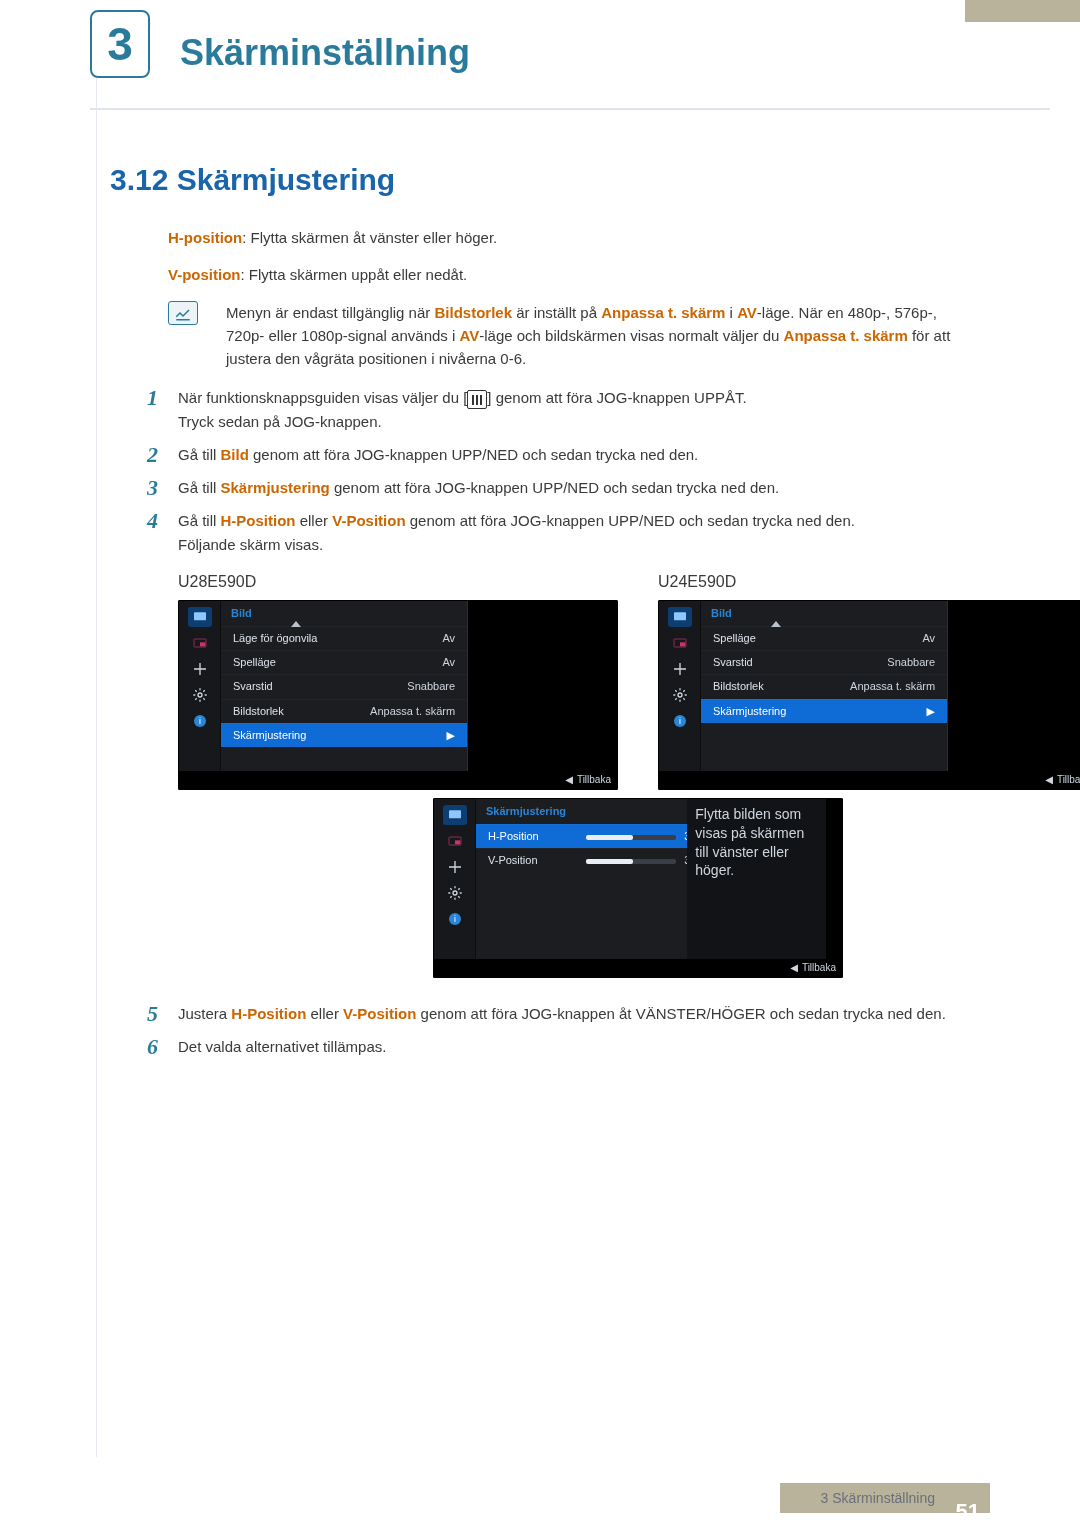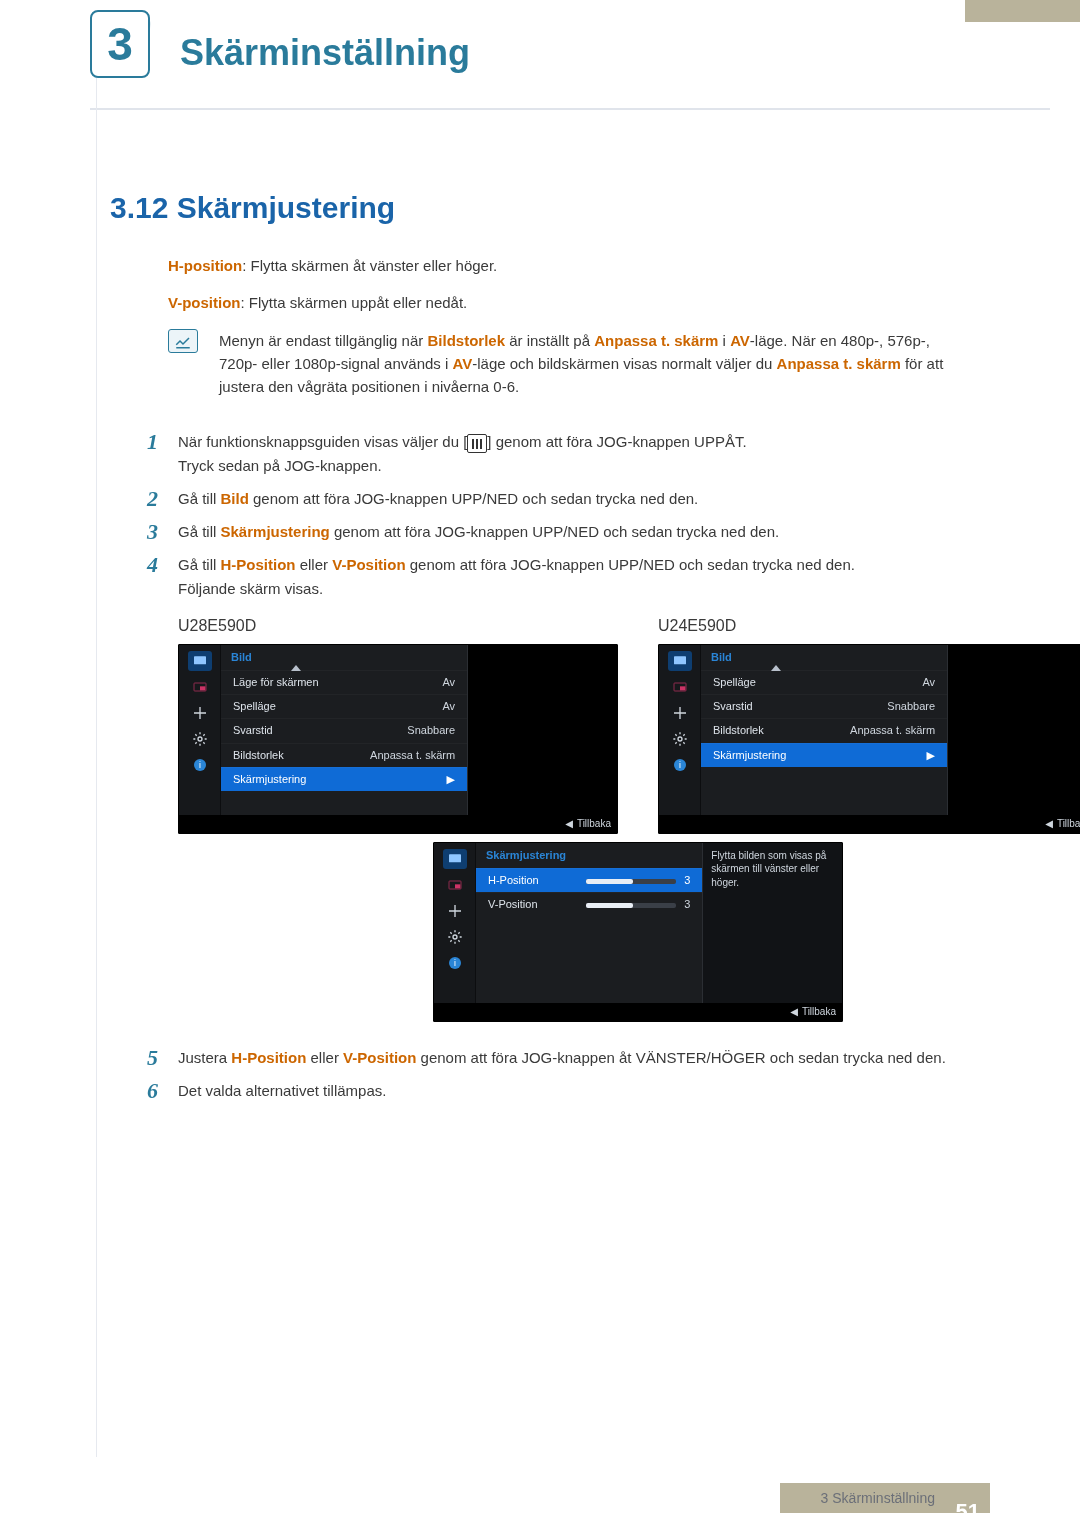--- a/index.html
+++ b/index.html
@@ -14,26 +14,26 @@
   
   .topbar{position:absolute;top:0;right:0;width:115px;height:22px;background:var(--mutedbeige)}
   .masthead{display:flex;align-items:center;gap:18px;padding:10px 0 0 90px}
   .chapter-badge{position:relative;width:72px;height:86px}
   .chapter-badge .back{position:absolute;left:6px;top:8px;width:52px;height:60px;background:#cfe0e8;border-radius:6px;transform:skewX(-6deg)}
   .chapter-badge .front{position:absolute;left:0;top:0;width:60px;height:68px;background:#fff;border:2px solid var(--teal);border-radius:8px;display:flex;align-items:center;justify-content:center}
   .chapter-badge .num{font:700 46px/1 Arial;color:var(--teal)}
   .chapter-title{font:700 36px/1.1 Arial;color:var(--teal)}
   hr.mast{border:none;border-top:2px solid #e0e4eb;margin:12px 0 0 90px;width:calc(100% - 120px)}
   
-  .content{padding:80px 110px 140px 110px}
+  .content{padding:52px 110px 140px 110px}
   h2{margin:0 0 28px 0;font:700 30px/1.2 Arial;color:var(--blue)}
   h3{margin:10px 0 18px 58px;font:700 19px/1.3 Arial;color:var(--blue)}
   .para{margin:0 0 14px 58px;font:400 15px/1.55 Arial}
   .hl{color:var(--orange);font-weight:700}
-  .note{display:flex;gap:21px;margin:14px 0 32px 58px}
+  .note{display:flex;gap:28px;margin:14px 0 16px 58px}
   .note-icon{width:30px;height:24px;border:1px solid #2a7b9b;border-radius:3px;display:flex;align-items:center;justify-content:center;background:#ecf4f8;flex:0 0 auto}
   .note-icon svg{width:18px;height:18px}
   .note-text{font:400 15px/1.55 Arial}
   ol.steps{list-style:none;margin:10px 0 0 0;padding:0}
   ol.steps>li{display:flex;gap:16px;margin:10px 0;align-items:flex-start}
   .stepnum{width:42px;text-align:right;font:italic 700 22px/1 Georgia,serif;color:var(--teal);flex:0 0 auto;padding-top:1px;padding-right:4px;margin-left:10px}
   .stepbody{font:400 15px/1.55 Arial;flex:1}
   .menu-glyph{display:inline-block;border:1.5px solid #333;border-radius:2px;padding:1px 3px;line-height:1;vertical-align:middle}
   .menu-glyph span{display:inline-block;width:2px;height:10px;background:#333;margin:0 1px}
   
@@ -51,21 +51,21 @@
   .osd .rows{display:flex;flex-direction:column}
   .osd .row{display:flex;justify-content:space-between;padding:5px 12px;border-top:1px solid rgba(255,255,255,.03)}
   .osd .row.sel{background:var(--osdrowsel);color:#fff}
   .osd .row .lbl{white-space:nowrap}
   .osd .row .val{color:var(--osdvalue);white-space:nowrap}
   .osd .row.sel .val{color:#fff}
   .osd .scroll{position:absolute;left:39%;top:20px;width:6px;height:6px;border-left:5px solid transparent;border-right:5px solid transparent;border-bottom:6px solid #b8c0cb}
   .osd .backbtn{position:absolute;right:6px;bottom:3px;color:#cfd6de;font-size:10px;display:flex;gap:4px;align-items:center}
   .osd-single{width:410px;margin:4px auto 14px auto}
   .osd.slim{height:180px}
-  .osd .desc{position:absolute;right:0;top:0;width:34%;height:calc(100% - 18px);background:#111316;color:#cfd6de;font-size:10px;line-height:1.35;padding:6px 8px}
+  .osd .desc{position:absolute;right:16px;top:0;width:34%;height:calc(100% - 18px);background:#111316;color:#cfd6de;font-size:14px;line-height:1.35;padding:6px 8px}
   .bar{display:inline-block;width:90px;height:5px;background:#3a3f47;border-radius:2px;position:relative;vertical-align:middle;margin-right:8px}
   .bar>i{position:absolute;left:0;top:0;height:100%;background:#e9eef5;border-radius:2px;width:52%}
   
   .footer{position:absolute;bottom:0;left:0;right:0;height:56px}
   .footer .beige{position:absolute;right:90px;bottom:14px;width:210px;height:30px;background:var(--mutedbeige)}
   .footer .num{position:absolute;right:100px;bottom:4px;font:700 22px/1 Arial;color:#fff}
   .footer .txt{position:absolute;right:145px;bottom:22px;font:400 14px/1 Arial;color:#6b6f78}
   .leftrule{position:absolute;left:96px;top:30px;bottom:70px;width:0;border-left:1px solid #e6e9ef}
 </style>
 </head>
@@ -164,21 +164,21 @@
                           <circle cx="12" cy="12" r="9"></circle>
                           <text x="12" y="17" font-size="13" text-anchor="middle" fill="#fff">i</text>
                         </svg>
                       </div>
                   </div>
                   <div class="main">
                     <div class="hdr">Bild</div>
                     <div class="scroll"></div>
                     <div class="rows">
                         <div class="row">
-                          <span class="lbl">Läge för skärmen</span>
+                          <span class="lbl">Läge för ögonvila</span>
                           <span class="val">Av</span>
                         </div>
                         <div class="row">
                           <span class="lbl">Spelläge</span>
                           <span class="val">Av</span>
                         </div>
                         <div class="row">
                           <span class="lbl">Svarstid</span>
                           <span class="val">Snabbare</span>
                         </div>

